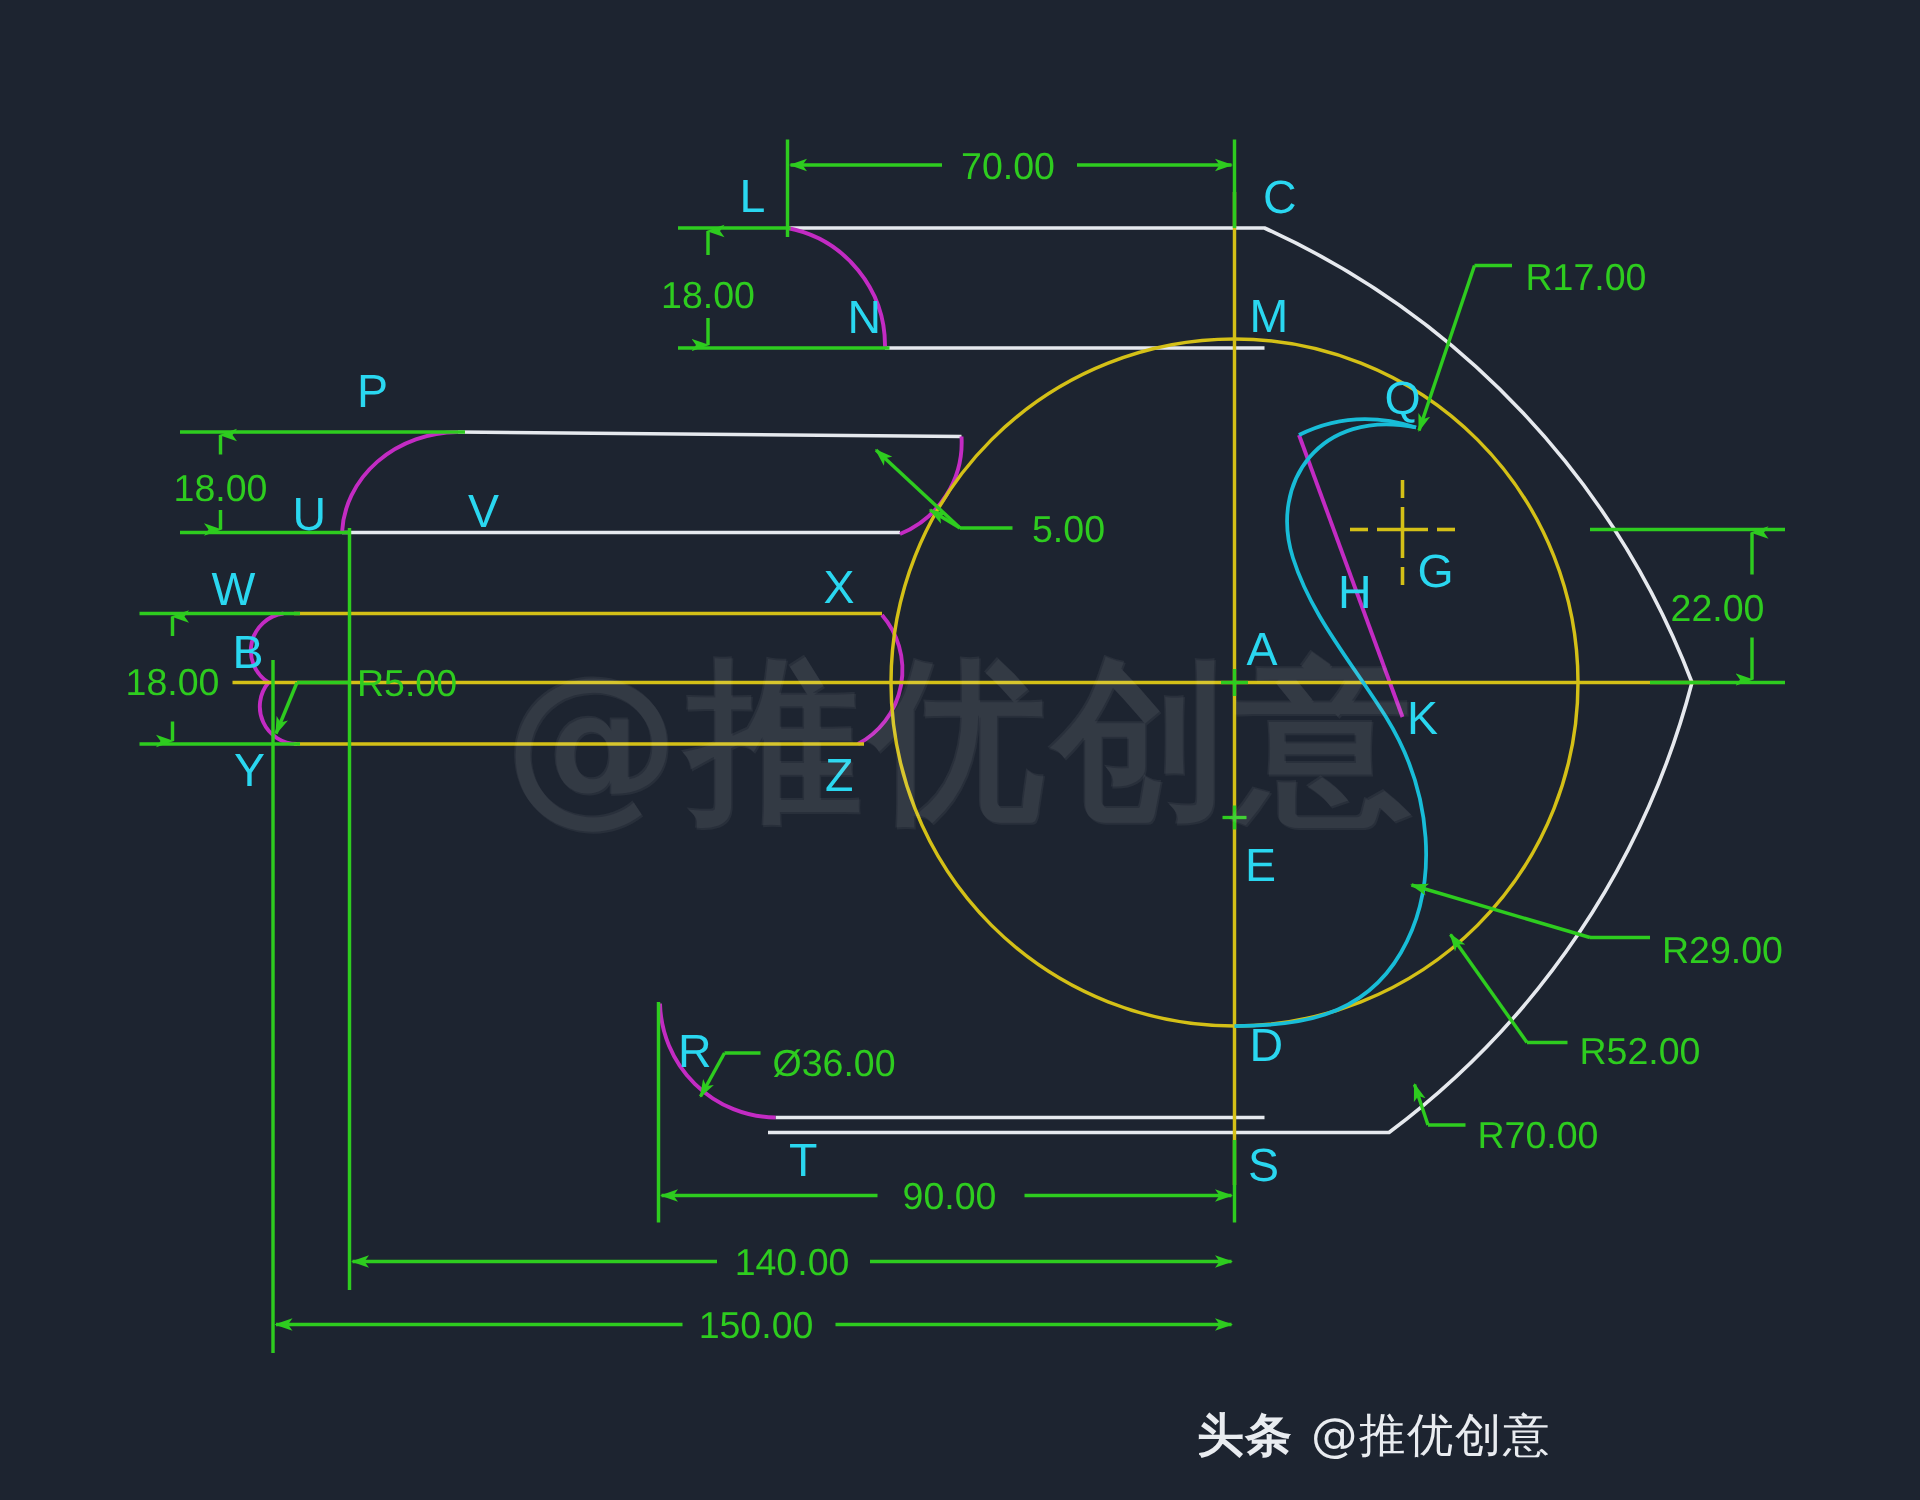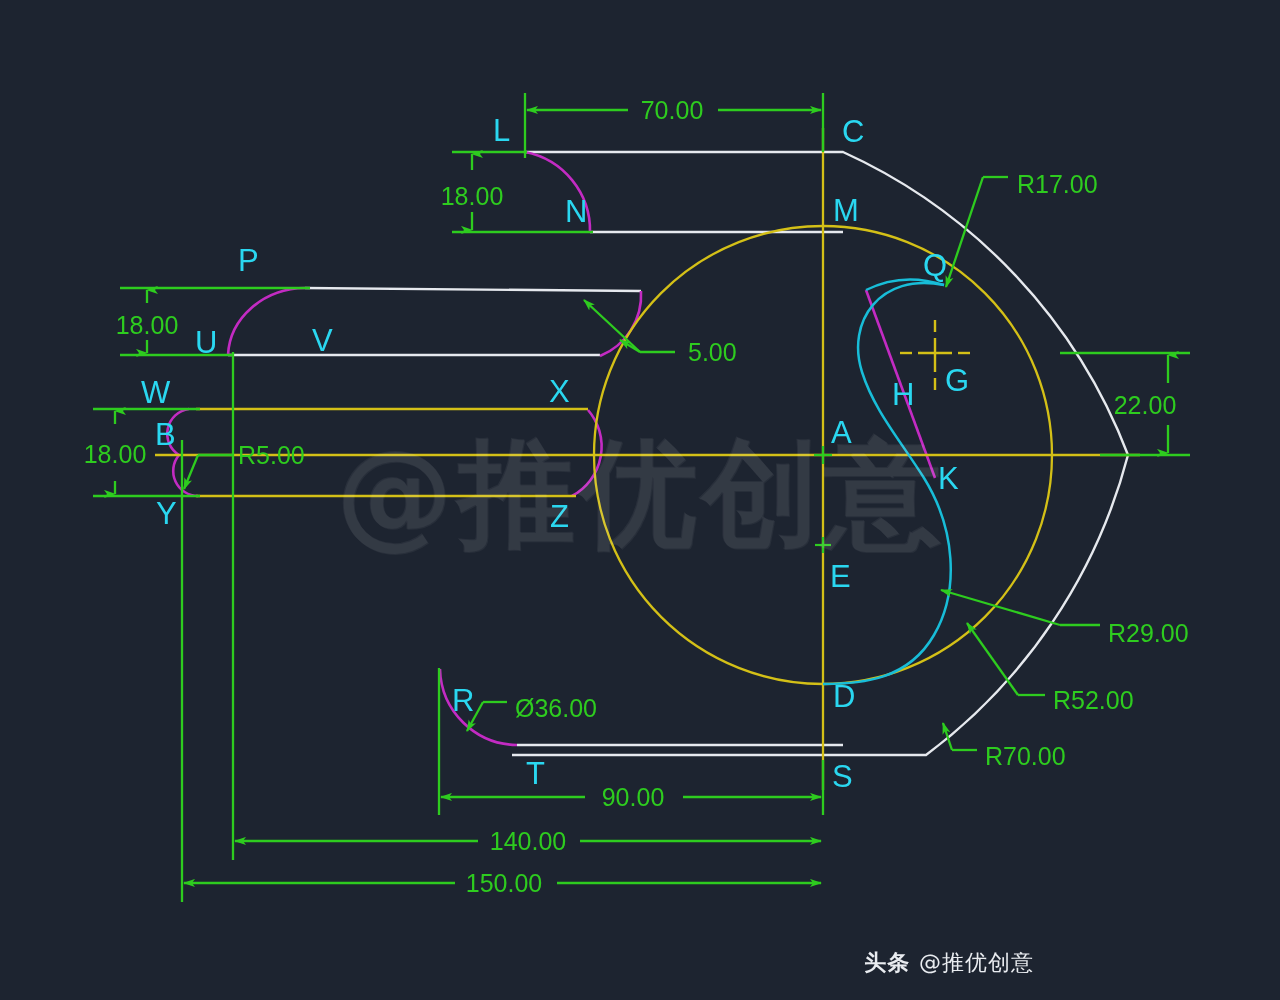--- a/index.html
+++ b/index.html
@@ -52,21 +52,21 @@
     letter-spacing: 4px;
     text-shadow: 1px 1px 0 rgba(255,255,255,0.05);
     pointer-events: none;
     white-space: nowrap;
   }
   .wm-corner {
     position: absolute;
     right: 22px;
     bottom: 22px;
     font-family: "DejaVu Sans", sans-serif;
-    font-size: 22px;
+    font-size: 31px;
     font-weight: bold;
     color: #e9ecf0;
     letter-spacing: 1px;
     white-space: nowrap;
   }
   .wm-corner .at {
     font-weight: normal;
   }
 </style>
 </head>

